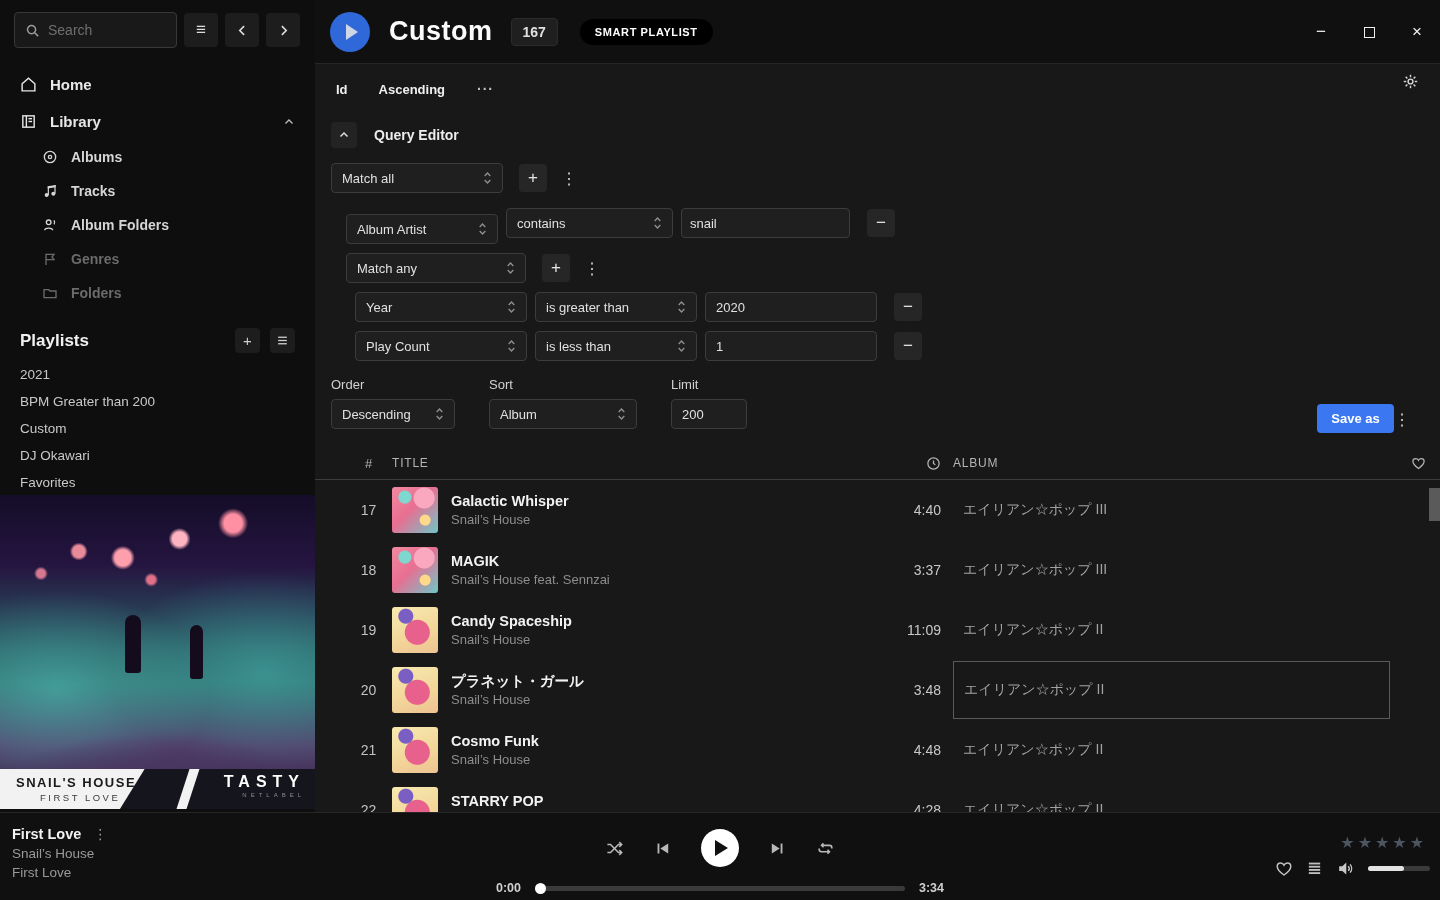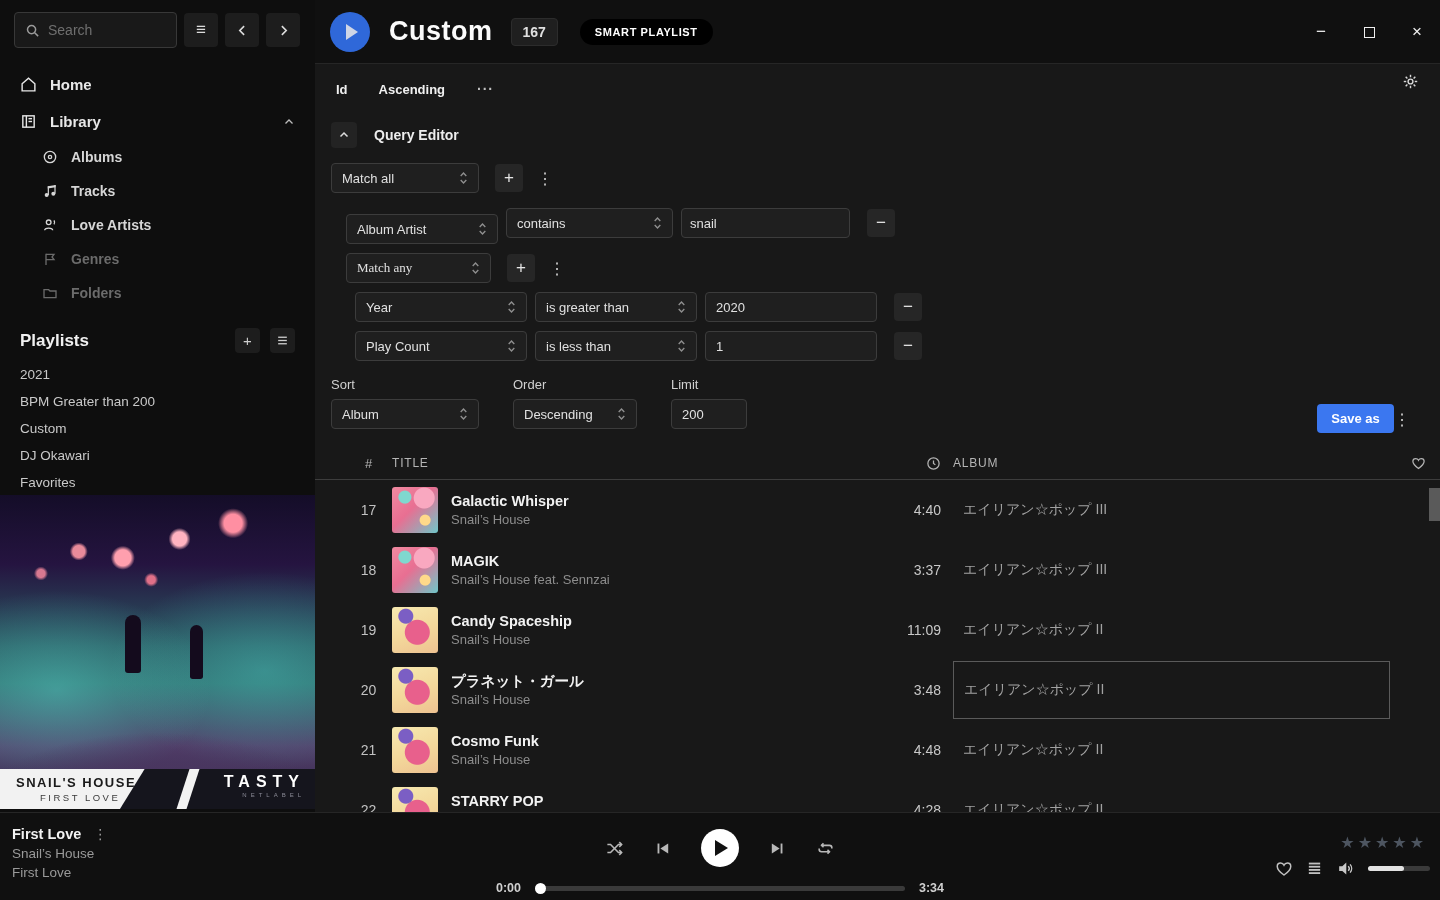--- a/index.html
+++ b/index.html
@@ -241,21 +241,21 @@
         <span>Tracks</span>
       </div>
       <div class="sub-item">
         <span class="icon">
           <svg width="16" height="16" viewBox="0 0 24 24" fill="none" stroke="#d6d6d6" stroke-width="2">
               <circle cx="10" cy="8" r="3.5"></circle>
               <path d="M4 20 C4 15.5 16 15.5 16 20"></path>
               <path d="M18 5 q2 3 0 6"></path>
             </svg>
         </span>
-        <span>Love Artists</span>
+        <span>Album Folders</span>
       </div>
       <div class="sub-item muted">
         <span class="icon">
           <svg width="16" height="16" viewBox="0 0 24 24" fill="none" stroke="#6b6b6b" stroke-width="2">
               <line x1="6" y1="4" x2="6" y2="21"></line>
               <path d="M6 5 H18 L15 9 L18 13 H6"></path>
             </svg>
         </span>
         <span>Genres</span>
       </div>
@@ -351,21 +351,21 @@
       <div class="qe-head">
         <span class="collapse-btn">
           <svg width="12" height="12" viewBox="0 0 24 24" fill="none" stroke="#ddd" stroke-width="3">
               <polyline points="5,15 12,8 19,15"></polyline>
             </svg>
         </span>
         <span class="qe-title">Query Editor</span>
       </div>
 
       <div class="qe-row" style="margin-top:15px;">
-        <div class="select" style="width:148px;">
+        <div class="select" style="width:172px;">
           <span>Match all</span>
           <span class="updown">
               <svg width="9" height="14" viewBox="0 0 12 20" fill="none" stroke="#8f8f8f" stroke-width="2">
                 <polyline points="2,7 6,3 10,7"></polyline>
                 <polyline points="2,13 6,17 10,13"></polyline>
               </svg>
             </span>
         </div>
         <div class="sq-btn" style="margin-left:8px;">
             <span>+</span>
@@ -392,21 +392,21 @@
               </svg>
             </span>
         </div>
         <input class="tinput" style="width: 169px; padding-left: 8px;" value="snail">
         <div class="sq-btn" style="margin-left:9px;">
             <span>−</span>
           </div>
       </div>
 
       <div class="qe-row" style="margin-left:15px;">
-        <div class="select" style="width:145px;font-family:Liberation Serif, serif;">
+        <div class="select" style="width:180px;">
           <span>Match any</span>
           <span class="updown">
               <svg width="9" height="14" viewBox="0 0 12 20" fill="none" stroke="#8f8f8f" stroke-width="2">
                 <polyline points="2,7 6,3 10,7"></polyline>
                 <polyline points="2,13 6,17 10,13"></polyline>
               </svg>
             </span>
         </div>
         <div class="sq-btn" style="margin-left:8px;">
             <span>+</span>
@@ -458,45 +458,45 @@
               </svg>
             </span>
         </div>
         <input class="tinput" style="width: 172px;" value="1">
         <div class="sq-btn" style="margin-left:9px;">
             <span>−</span>
           </div>
       </div>
 
       <div class="sort-row">
+        <div class="field-group">
+          <label>Order</label>
+          <div class="select" style="width:124px;">
+            <span>Descending</span>
+            <span class="updown">
+                <svg width="9" height="14" viewBox="0 0 12 20" fill="none" stroke="#8f8f8f" stroke-width="2">
+                  <polyline points="2,7 6,3 10,7"></polyline>
+                  <polyline points="2,13 6,17 10,13"></polyline>
+                </svg>
+              </span>
+          </div>
+        </div>
         <div class="field-group">
           <label>Sort</label>
           <div class="select" style="width:148px;">
             <span>Album</span>
             <span class="updown">
                 <svg width="9" height="14" viewBox="0 0 12 20" fill="none" stroke="#8f8f8f" stroke-width="2">
                   <polyline points="2,7 6,3 10,7"></polyline>
                   <polyline points="2,13 6,17 10,13"></polyline>
                 </svg>
               </span>
           </div>
         </div>
         <div class="field-group">
-          <label>Order</label>
-          <div class="select" style="width:124px;">
-            <span>Descending</span>
-            <span class="updown">
-                <svg width="9" height="14" viewBox="0 0 12 20" fill="none" stroke="#8f8f8f" stroke-width="2">
-                  <polyline points="2,7 6,3 10,7"></polyline>
-                  <polyline points="2,13 6,17 10,13"></polyline>
-                </svg>
-              </span>
-          </div>
-        </div>
-        <div class="field-group">
           <label>Limit</label>
           <input class="tinput" style="width: 76px;" value="200">
         </div>
         <button class="save-btn">Save as</button>
         <span class="kebab qe-kebab">⋮</span>
       </div>
     </div>
 
     <div class="table">
       <div class="thead">

